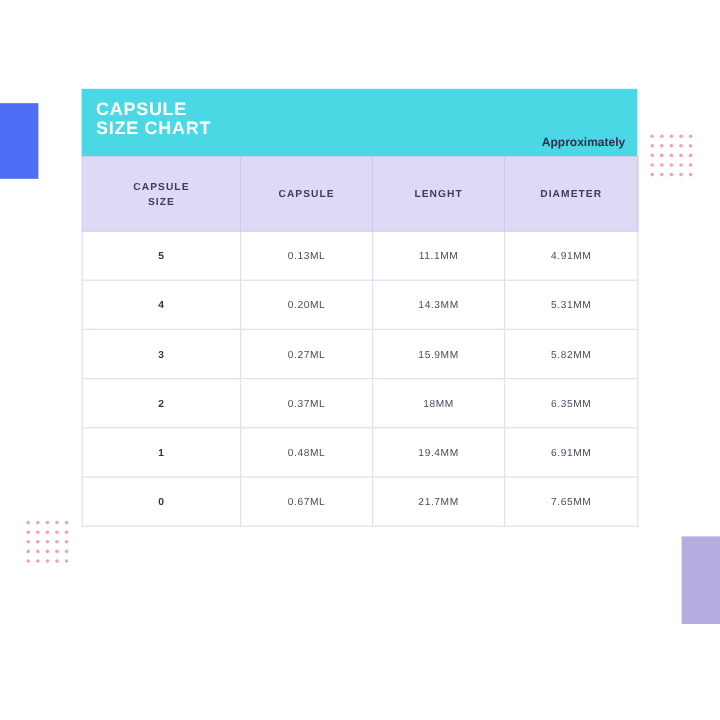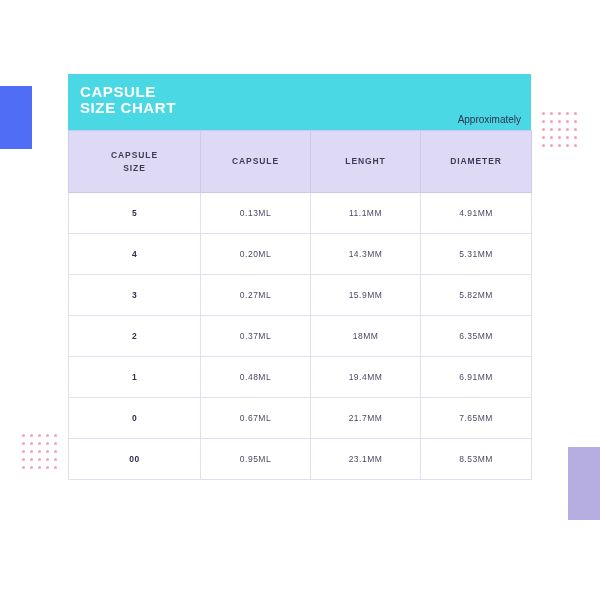--- a/index.html
+++ b/index.html
@@ -79,21 +79,21 @@
     padding-left: 12px;
     padding-top: 4px;
     white-space: pre-line;
   }
   .header-note {
     position: absolute;
     right: 10px;
     bottom: 5px;
     color: #2f2f4f;
     font-size: 10px;
-    font-weight: normal;
+    font-weight: bold;
   }
 
   table.size-table {
     border-collapse: collapse;
     width: 463px;
     table-layout: fixed;
   }
   table.size-table th {
     background: #ded9f5;
     color: #3c3c5c;
@@ -239,21 +239,15 @@
         <td>0.48ML</td>
         <td>19.4MM</td>
         <td>6.91MM</td>
       </tr>
       <tr>
         <td class="capsize">0</td>
         <td>0.67ML</td>
         <td>21.7MM</td>
         <td>7.65MM</td>
       </tr>
-      <tr>
-        <td class="capsize">00</td>
-        <td>0.95ML</td>
-        <td>23.1MM</td>
-        <td>8.53MM</td>
-      </tr>
     </tbody>
   </table>
 </div>
 
 </body></html>

